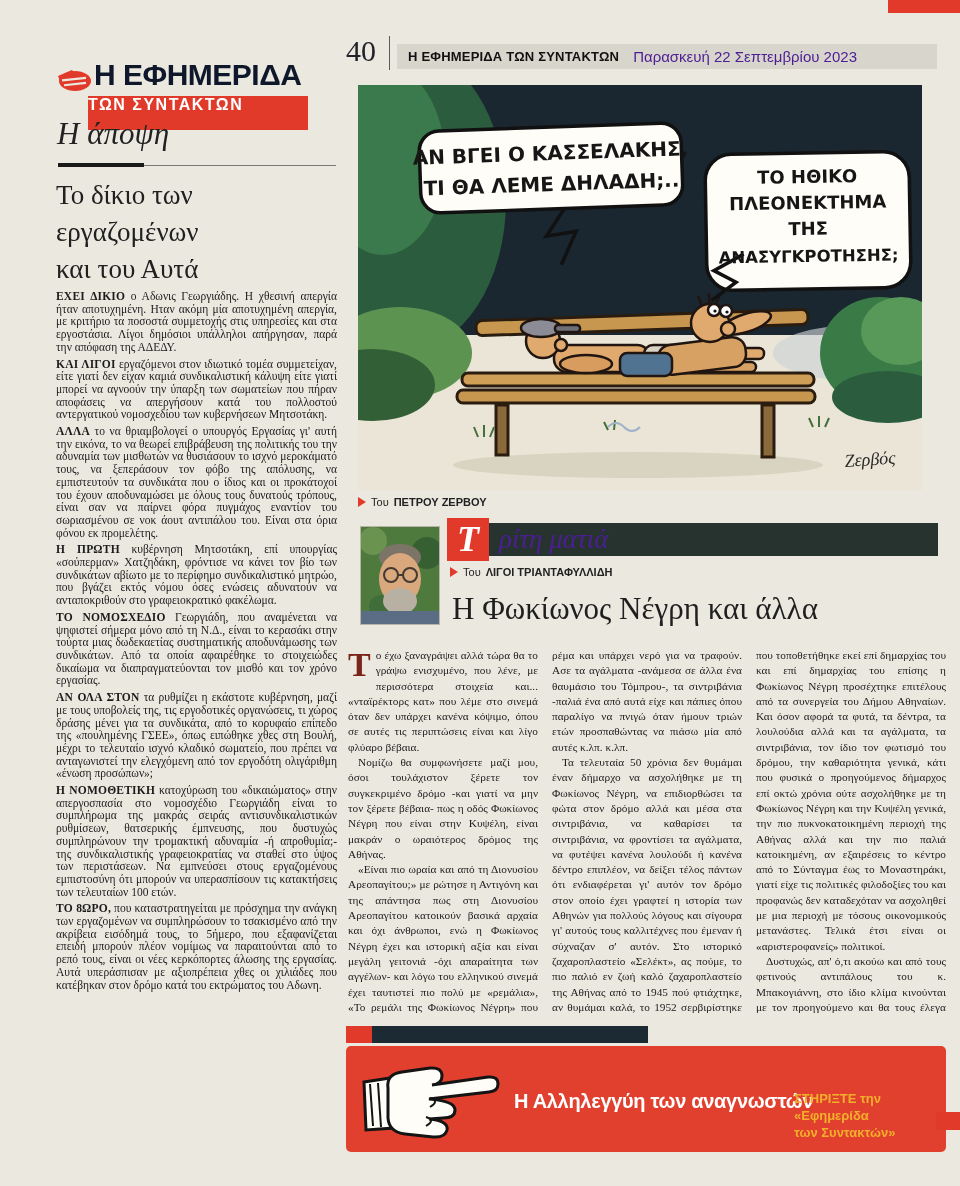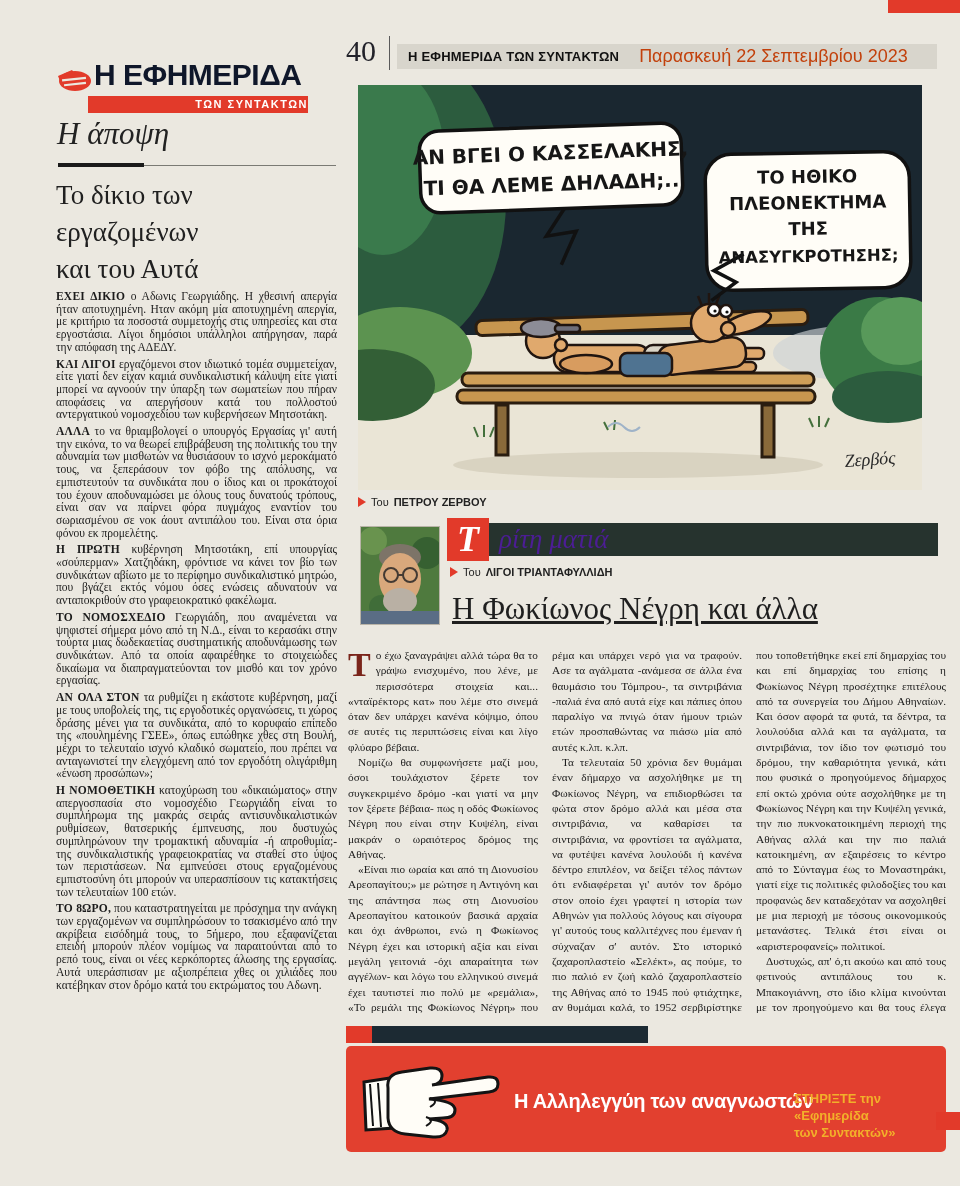--- a/index.html
+++ b/index.html
@@ -10,31 +10,31 @@
     color:#1c1c1c;
   }
   .abs{position:absolute;}
 
   
   .corner-bar{left:888px;top:0;width:72px;height:13px;background:#e23a2a;}
   .page-number{left:346px;top:34px;font:30px "Liberation Serif",serif;color:#22222a;}
   .pageno-rule{left:389px;top:36px;width:1px;height:34px;background:#5a5a5a;}
   .masthead-strip{
     left:397px;top:44px;width:540px;height:25px;background:#d8d5cc;
-    display:flex;align-items:center;padding-left:11px;box-sizing:border-box;gap:20px;
+    display:flex;align-items:center;padding-left:11px;box-sizing:border-box;gap:8px;
   }
   .masthead-strip .mh{font-weight:bold;font-size:13px;letter-spacing:.2px;color:#111;}
-  .masthead-strip .dt{font-size:18px;color:#c2410c;}
+  .masthead-strip .dt{font-size:15px;color:#4c1d95;margin-left:6px;}
 
   
   .logo-icon{left:58px;top:66px;}
   .logo-line1{left:94px;top:58px;font-size:30px;font-weight:bold;letter-spacing:-.5px;color:#0f172a;}
   .logo-bar{
-    left:88px;top:96px;width:220px;height:17px;background:#e23a2a;color:#fff;
-    font-size:11px;font-weight:bold;letter-spacing:1.5px;text-align:right;line-height:17px;
+    left:88px;top:96px;width:220px;height:34px;background:#e23a2a;color:#fff;
+    font-size:16px;font-weight:bold;letter-spacing:1.5px;text-align:left;line-height:17px;
   }
   .section-title{left:57px;top:116px;font:italic 31px "Liberation Serif",serif;color:#222;}
   .divider-thick{left:58px;top:163px;width:86px;height:4px;background:#1a1a1a;}
   .divider-thin{left:144px;top:165px;width:192px;height:1px;background:#7a7a74;}
   .opinion-title{
     left:56px;top:177px;width:290px;
     font:400 27px/37px "Liberation Serif",serif;color:#202020;white-space:pre-line;
   }
   .opinion-body{
     left:56px;top:290px;width:281px;height:836px;overflow:hidden;
@@ -238,21 +238,21 @@
     <rect x="0" y="84" width="78" height="13" fill="#5a6d85"></rect>
   </svg>
 </div>
 
 <div class="abs col-byline">
   <span class="tri"></span>
   <span>Του</span>
   <span class="credit-name">ΛΙΓΟΙ ΤΡΙΑΝΤΑΦΥΛΛΙΔΗ</span>
 </div>
 
-<h2 class="abs article-headline" style="margin:0;text-decoration:underline;">Η Φωκίωνος Νέγρη και άλλα</h2>
+<h2 class="abs article-headline" style="margin:0;">Η Φωκίωνος Νέγρη και άλλα</h2>
 
 <div class="abs article-cols">
   <div class="col">
     <p><span class="dropcap">Τ</span><span>ο έχω ξαναγράψει αλλά τώρα θα το γράψω ενισχυμένο, που λένε, με περισσότερα στοιχεία και... «νταϊρέκτορς κατ» που λέμε στο σινεμά όταν δεν υπάρχει κανένα κόψιμο, όπου σε αυτές τις περιπτώσεις είναι και λίγο φλύαρο βέβαια.</span></p>
     <p><span>Νομίζω θα συμφωνήσετε μαζί μου, όσοι τουλάχιστον ξέρετε τον συγκεκριμένο δρόμο -και γιατί να μην τον ξέρετε βέβαια- πως η οδός Φωκίωνος Νέγρη που είναι στην Κυψέλη, είναι μακράν ο ωραιότερος δρόμος της Αθήνας.</span></p>
     <p><span>«Είναι πιο ωραία και από τη Διονυσίου Αρεοπαγίτου;» με ρώτησε η Αντιγόνη και της απάντησα πως στη Διονυσίου Αρεοπαγίτου κατοικούν βασικά αρχαία και όχι άνθρωποι, ενώ η Φωκίωνος Νέγρη έχει και ιστορική αξία και είναι μεγάλη γειτονιά -όχι απαραίτητα των αγγέλων- και λόγω του ελληνικού σινεμά έχει ταυτιστεί πιο πολύ με «ρεμάλια», «Το ρεμάλι της Φωκίωνος Νέγρη» που λέμε, παρά με αγγέλους. Δεν είναι τόσο μεγάλος σαν δρόμος αλλά είναι πλατύς και τις τελευταίες δεκαετίες έχει γίνει και πεζόδρομος, αλλά και με διόδους για τα αυτοκίνητα, είναι στην πολυπληθή Κυψέλη, είναι καταπράσινος σε βαθμό, εκτός των άλλων, να διαθέτει ακόμα και πλατάνια, μια και κάτω από τον δρόμο από παλιά περνούσε ένα</span></p>
   </div>
   <div class="col">
     <p><span>ρέμα και υπάρχει νερό για να τραφούν. Ασε τα αγάλματα -ανάμεσα σε άλλα ένα θαυμάσιο του Τόμπρου-, τα σιντριβάνια -παλιά ένα από αυτά είχε και πάπιες όπου παραλίγο να πνιγώ όταν ήμουν τριών ετών προσπαθώντας να πιάσω μία από αυτές κ.λπ. κ.λπ.</span></p>
     <p><span>Τα τελευταία 50 χρόνια δεν θυμάμαι έναν δήμαρχο να ασχολήθηκε με τη Φωκίωνος Νέγρη, να επιδιορθώσει τα φώτα στον δρόμο αλλά και μέσα στα σιντριβάνια, να καθαρίσει τα σιντριβάνια, να φροντίσει τα αγάλματα, να φυτέψει κανένα λουλούδι ή κανένα δέντρο επιπλέον, να δείξει τέλος πάντων ότι ενδιαφέρεται γι' αυτόν τον δρόμο στον οποίο έχει γραφτεί η ιστορία των Αθηνών για πολλούς λόγους και σίγουρα γι' αυτούς τους καλλιτέχνες που έμεναν ή σύχναζαν σ' αυτόν. Στο ιστορικό ζαχαροπλαστείο «Σελέκτ», ας πούμε, το πιο παλιό εν ζωή καλό ζαχαροπλαστείο της Αθήνας από το 1945 πού φτιάχτηκε, αν θυμάμαι καλά, το 1952 σερβιρίστηκε η πρώτη πάστα Σεράνο προς τιμήν της τραγουδίστριας Ροζίτα Σεράνο που είχε έρθει στην Αθήνα.</span></p>

